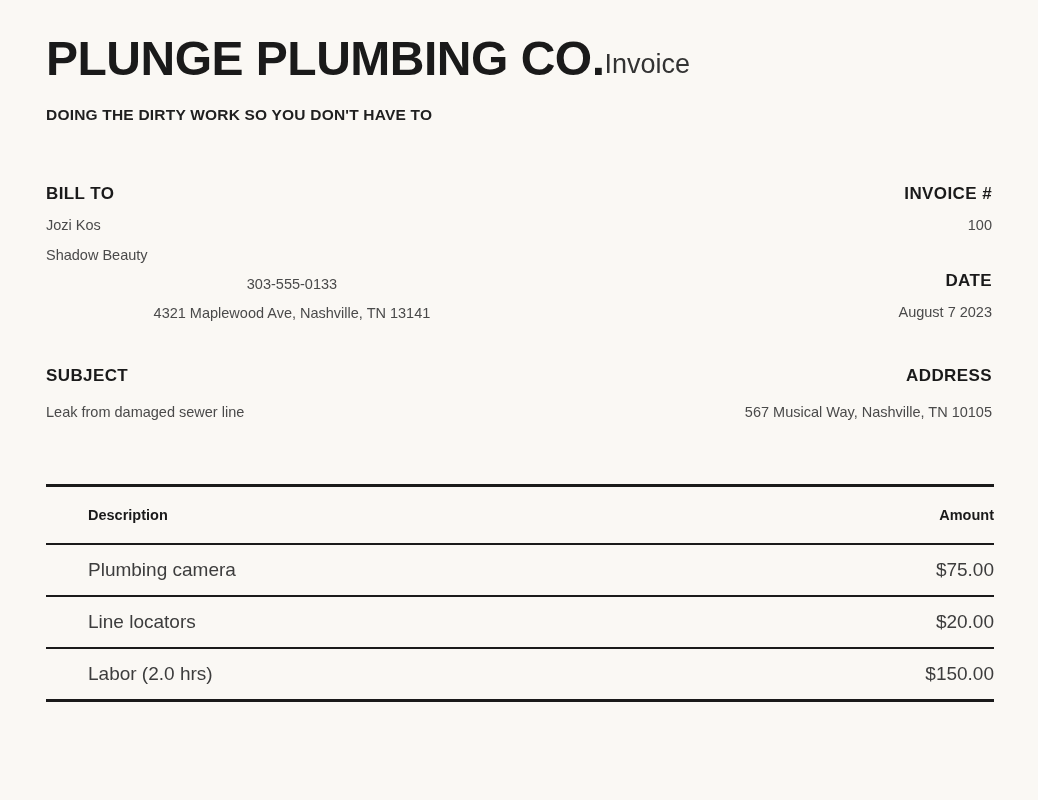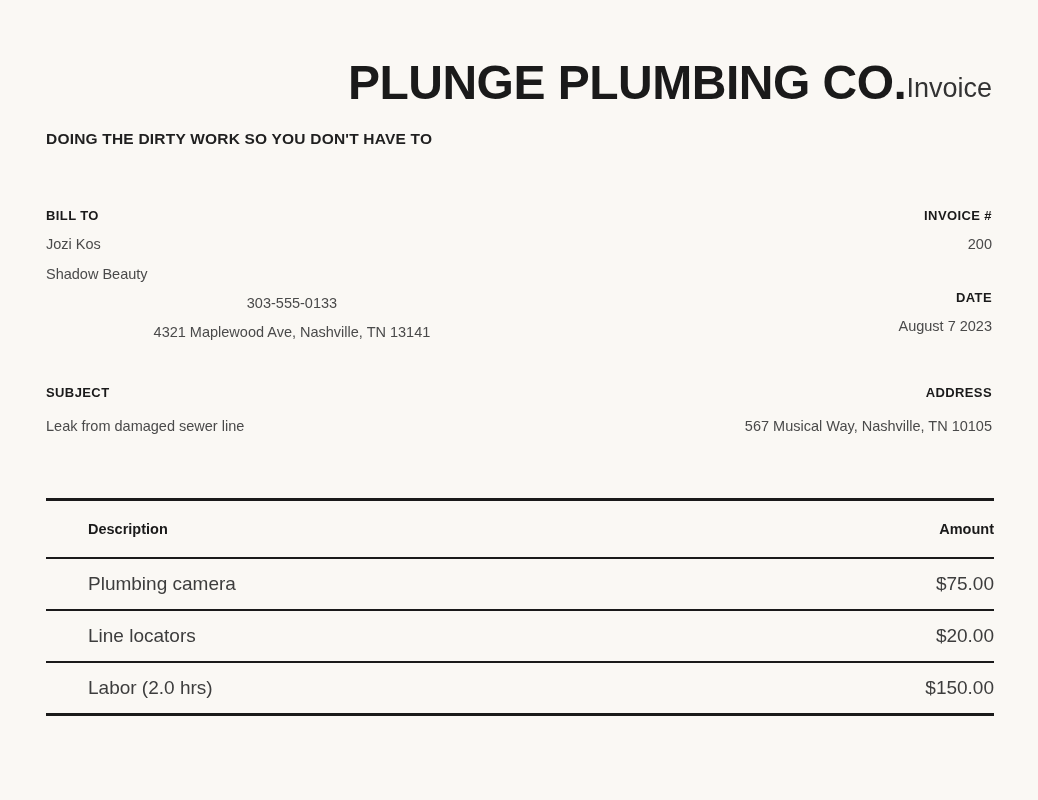--- a/index.html
+++ b/index.html
@@ -19,22 +19,22 @@
     width: 1038px;
     height: 800px;
     box-sizing: border-box;
     padding: 0 46px;
   }
 
   
   .header-row {
     display: flex;
     align-items: flex-end;
-    justify-content: flex-end;
-    padding-top: 58px;
+    justify-content: flex-start;
+    padding-top: 34px;
   }
   .company-name {
     font-size: 48px;
     font-weight: bold;
     letter-spacing: -0.5px;
     color: #1a1a1a;
     line-height: 1.05;
     margin: 0;
   }
   .invoice-word {
@@ -55,21 +55,21 @@
   
   .meta-block {
     display: flex;
     justify-content: space-between;
     margin-top: 60px;
   }
   .meta-left { width: 52%; }
   .meta-right { width: 44%; text-align: right; }
 
   .label {
-    font-size: 13px;
+    font-size: 17px;
     font-weight: bold;
     letter-spacing: 0.4px;
     color: #1a1a1a;
   }
   .value {
     font-size: 14.5px;
     color: #4a4a4a;
     line-height: 1.1;
   }
   .meta-left .value { margin-top: 14px; }
@@ -136,21 +136,21 @@
   <div class="meta-block">
     <div class="meta-left">
       <div class="label">BILL TO</div>
       <div class="value">Jozi Kos</div>
       <div class="value">Shadow Beauty</div>
       <div class="value addr">303-555-0133</div>
       <div class="value addr">4321 Maplewood Ave, Nashville, TN 13141</div>
     </div>
     <div class="meta-right">
       <div class="label">INVOICE #</div>
-      <div class="value">200</div>
+      <div class="value">100</div>
       <div class="label second">DATE</div>
       <div class="value">August 7 2023</div>
     </div>
   </div>
 
   <div class="subject-block">
     <div class="subject-left">
       <div class="label">SUBJECT</div>
       <div class="value">Leak from damaged sewer line</div>
     </div>

